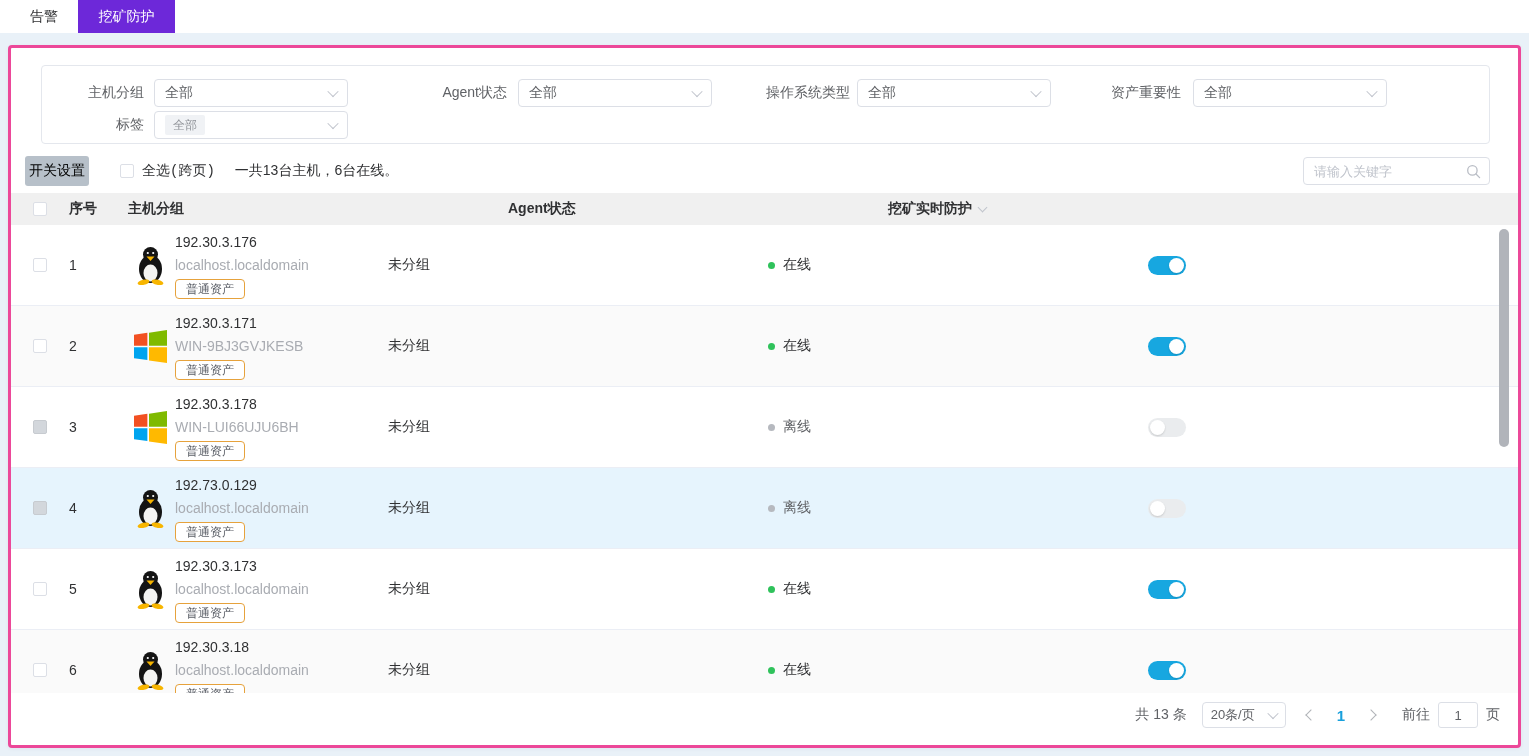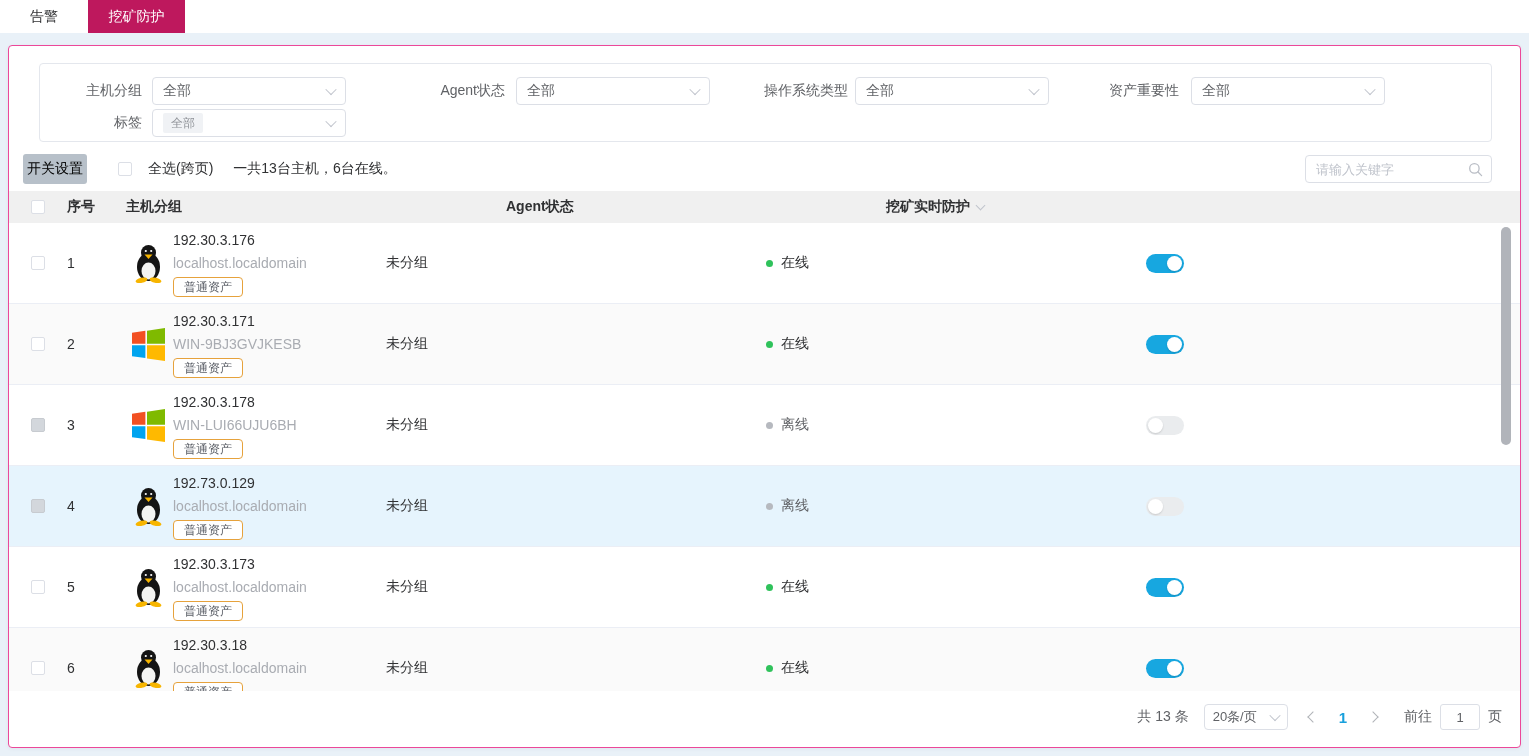--- a/index.html
+++ b/index.html
@@ -3,25 +3,25 @@
 <meta charset="utf-8">
 <style>
   * { box-sizing: border-box; margin: 0; padding: 0; }
   html,body { width:1529px; height:756px; overflow:hidden; }
   body { font-family:"Liberation Sans","DejaVu Sans",sans-serif; background:#e9f1f8; font-size:14px; color:#303133; }
 
   
   .tabbar { position:absolute; left:0; top:0; width:1529px; height:33px; background:#ffffff; }
   .tab { position:absolute; top:0; height:33px; display:flex; align-items:center; justify-content:center; cursor:pointer;text-align:center; }
   .tab.inactive { left:10px; width:68px; background:#ffffff; color:#303133; }
-  .tab.active { left:88px; width:97px; background:#be185d; color:#ffffff; }
+  .tab.active { left:78px; width:97px; background:#6d28d9; color:#ffffff; }
 
   
   .panel { position:absolute; left:8px; top:45px; width:1513px; height:703px; background:#ffffff;
-           border:1px solid #ec4899; border-radius:4px; box-shadow:0 1px 4px rgba(0,40,80,.05); }
+           border:3px solid #ec4899; border-radius:4px; box-shadow:0 1px 4px rgba(0,40,80,.05); }
 
   
   .filterbox { position:absolute; left:30px; right:28px; top:17px; height:79px; border:1px solid #e4e7ed; border-radius:4px; }
   .frow { position:absolute; left:0; right:0; display:flex; align-items:center; }
   .frow.r1 { top:13px; }
   .frow.r2 { top:45px; }
   .flabel { color:#606266; text-align:right; flex:0 0 auto; }
   .select { height:28px; background:#fff; border:1px solid #dcdfe6; border-radius:4px; display:flex; align-items:center;
             padding:0 10px; color:#606266; cursor:pointer; position:relative; }
   .select .val { flex:1 1 auto; }
@@ -37,21 +37,21 @@
   .lab3 { width:118px; margin-left:20px; margin-right:7px; }
   .lab4 { width:109px; margin-left:21px; margin-right:12px; }
 
   
   .toolbar { position:absolute; left:14px; right:28px; top:108px; height:30px; display:flex; align-items:center; }
   .btn-switch { width:64px; height:30px; background:#b7c0c9; color:#000000; border:none; border-radius:3px;
                 font-size:14px; font-family:inherit; cursor:not-allowed; }
   .cb { width:14px; height:14px; background:#fff; border:1px solid #dcdfe6; border-radius:2px; display:inline-block; cursor:pointer; }
   .cb.disabled { background:#d3d7dc; border-color:#c7cbd0; cursor:not-allowed; }
   .toolbar .cb { margin-left:31px; }
-  .selall { margin-left:16px; color:#303133; }
+  .selall { margin-left:8px; color:#303133;font-family:Liberation Mono, monospace; }
   .summary { margin-left:20px; color:#303133; }
   .search { margin-left:auto; width:187px; height:28px; border:1px solid #dcdfe6; border-radius:4px; background:#fff;
             display:flex; align-items:center; padding:0 8px 0 10px; }
   .search input { flex:1; border:none; outline:none; font-size:13px; font-family:inherit; color:#606266; min-width:0; }
   .search input::placeholder { color:#c0c4cc; }
 
   
   .thead { position:absolute; left:0; right:0; top:145px; height:32px; background:#f0f0f0; display:flex; align-items:center;
            font-weight:bold; color:#303133; }
   .tbody { position:absolute; left:0; right:0; top:177px; height:468px; overflow:hidden; }

